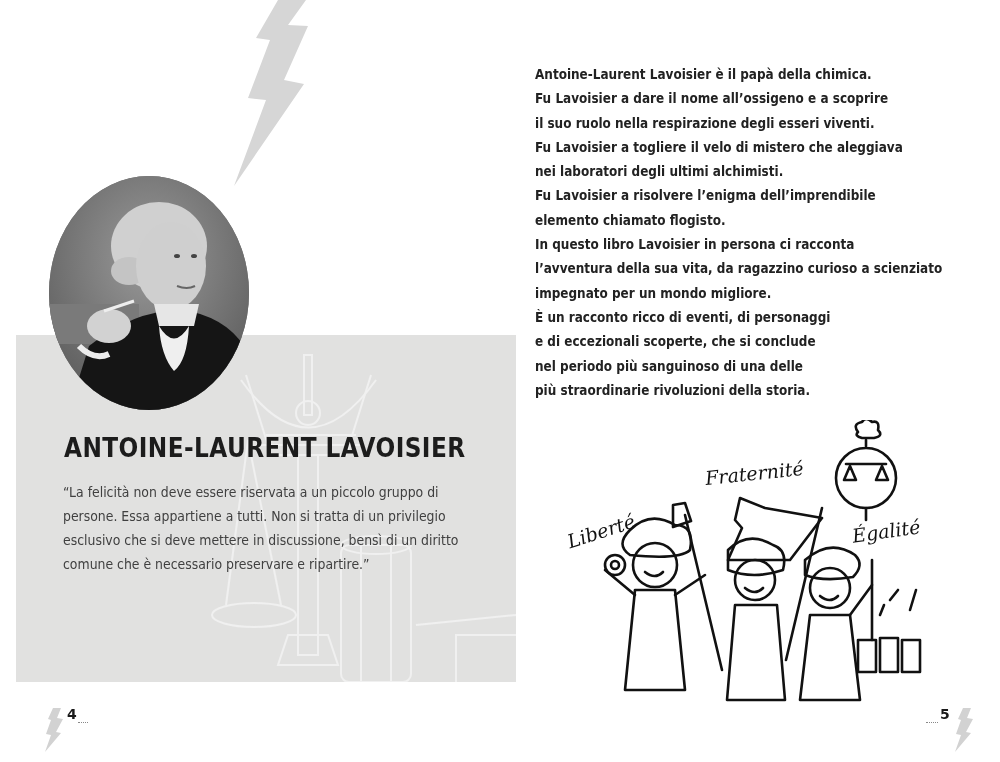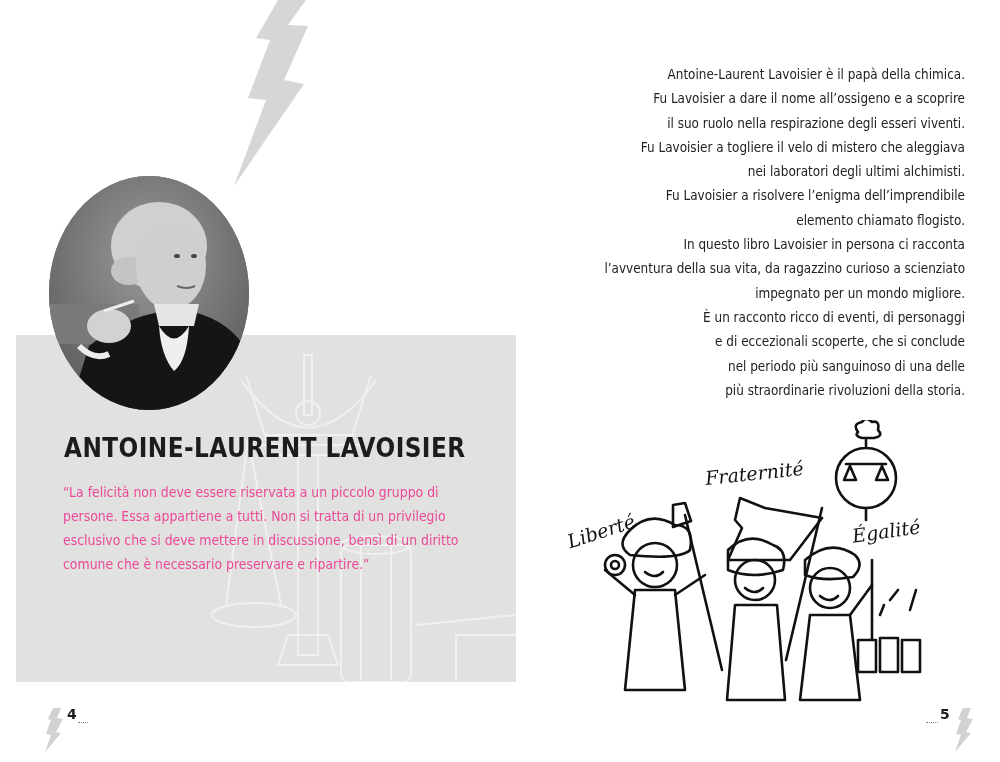--- a/index.html
+++ b/index.html
@@ -14,24 +14,24 @@
     .grey-panel { position: absolute; left: 0; top: 335px; width: 500px; height: 347px; background: #e1e1e0; overflow: hidden; }
     .grey-panel svg { position: absolute; left: 0; top: 0; }
 
     .bolt { position: absolute; }
 
     .portrait { position: absolute; left: 33px; top: 176px; width: 200px; height: 234px; border-radius: 50%; overflow: hidden; background: #6b6b6b; }
     .portrait svg { position: absolute; left: 0; top: 0; }
 
     .name-title { position: absolute; left: 48px; top: 432px; font-family: "DejaVu Sans", sans-serif; font-weight: bold; font-size: 27px; letter-spacing: 0.5px; color: #1c1c1c; transform: scaleX(0.86); transform-origin: left top; white-space: nowrap; }
 
-    .quote { position: absolute; left: 47px; top: 480px; width: 440px; font-family: "DejaVu Sans", sans-serif; font-size: 14.5px; line-height: 24px; color: #ec4899; }
+    .quote { position: absolute; left: 47px; top: 480px; width: 440px; font-family: "DejaVu Sans", sans-serif; font-size: 14.5px; line-height: 24px; color: #404040; }
     .quote .ql { display: block; white-space: nowrap; transform: scaleX(0.86); transform-origin: left top; }
 
-    .intro { position: absolute; left: 0; top: 62px; width: 500px; text-align: right; font-family: "DejaVu Sans", sans-serif; font-size: 14px; line-height: 24.3px; color: #222; }
+    .intro { position: absolute; left: 0; top: 62px; width: 500px; text-align: left; font-family: "DejaVu Sans", sans-serif; font-size: 14px; line-height: 24.3px; color: #222; font-weight: bold; }
     .intro .il { display: block; white-space: nowrap; transform: scaleX(0.86); transform-origin: center top; }
 
     .folio { position: absolute; top: 706px; font-family: "DejaVu Sans", sans-serif; font-weight: bold; font-size: 14px; color: #1a1a1a; }
     .folio-left { left: 51px; }
     .folio-right { left: 940px; }
     .dots { position: absolute; top: 722px; height: 2px; border-top: 1px dotted #888; }
 
     .illustration { position: absolute; left: 560px; top: 420px; width: 390px; height: 290px; }
     .ill-label { position: absolute; font-family: "DejaVu Serif", serif; font-style: italic; font-size: 19px; color: #111; white-space: nowrap; }
   </style>

